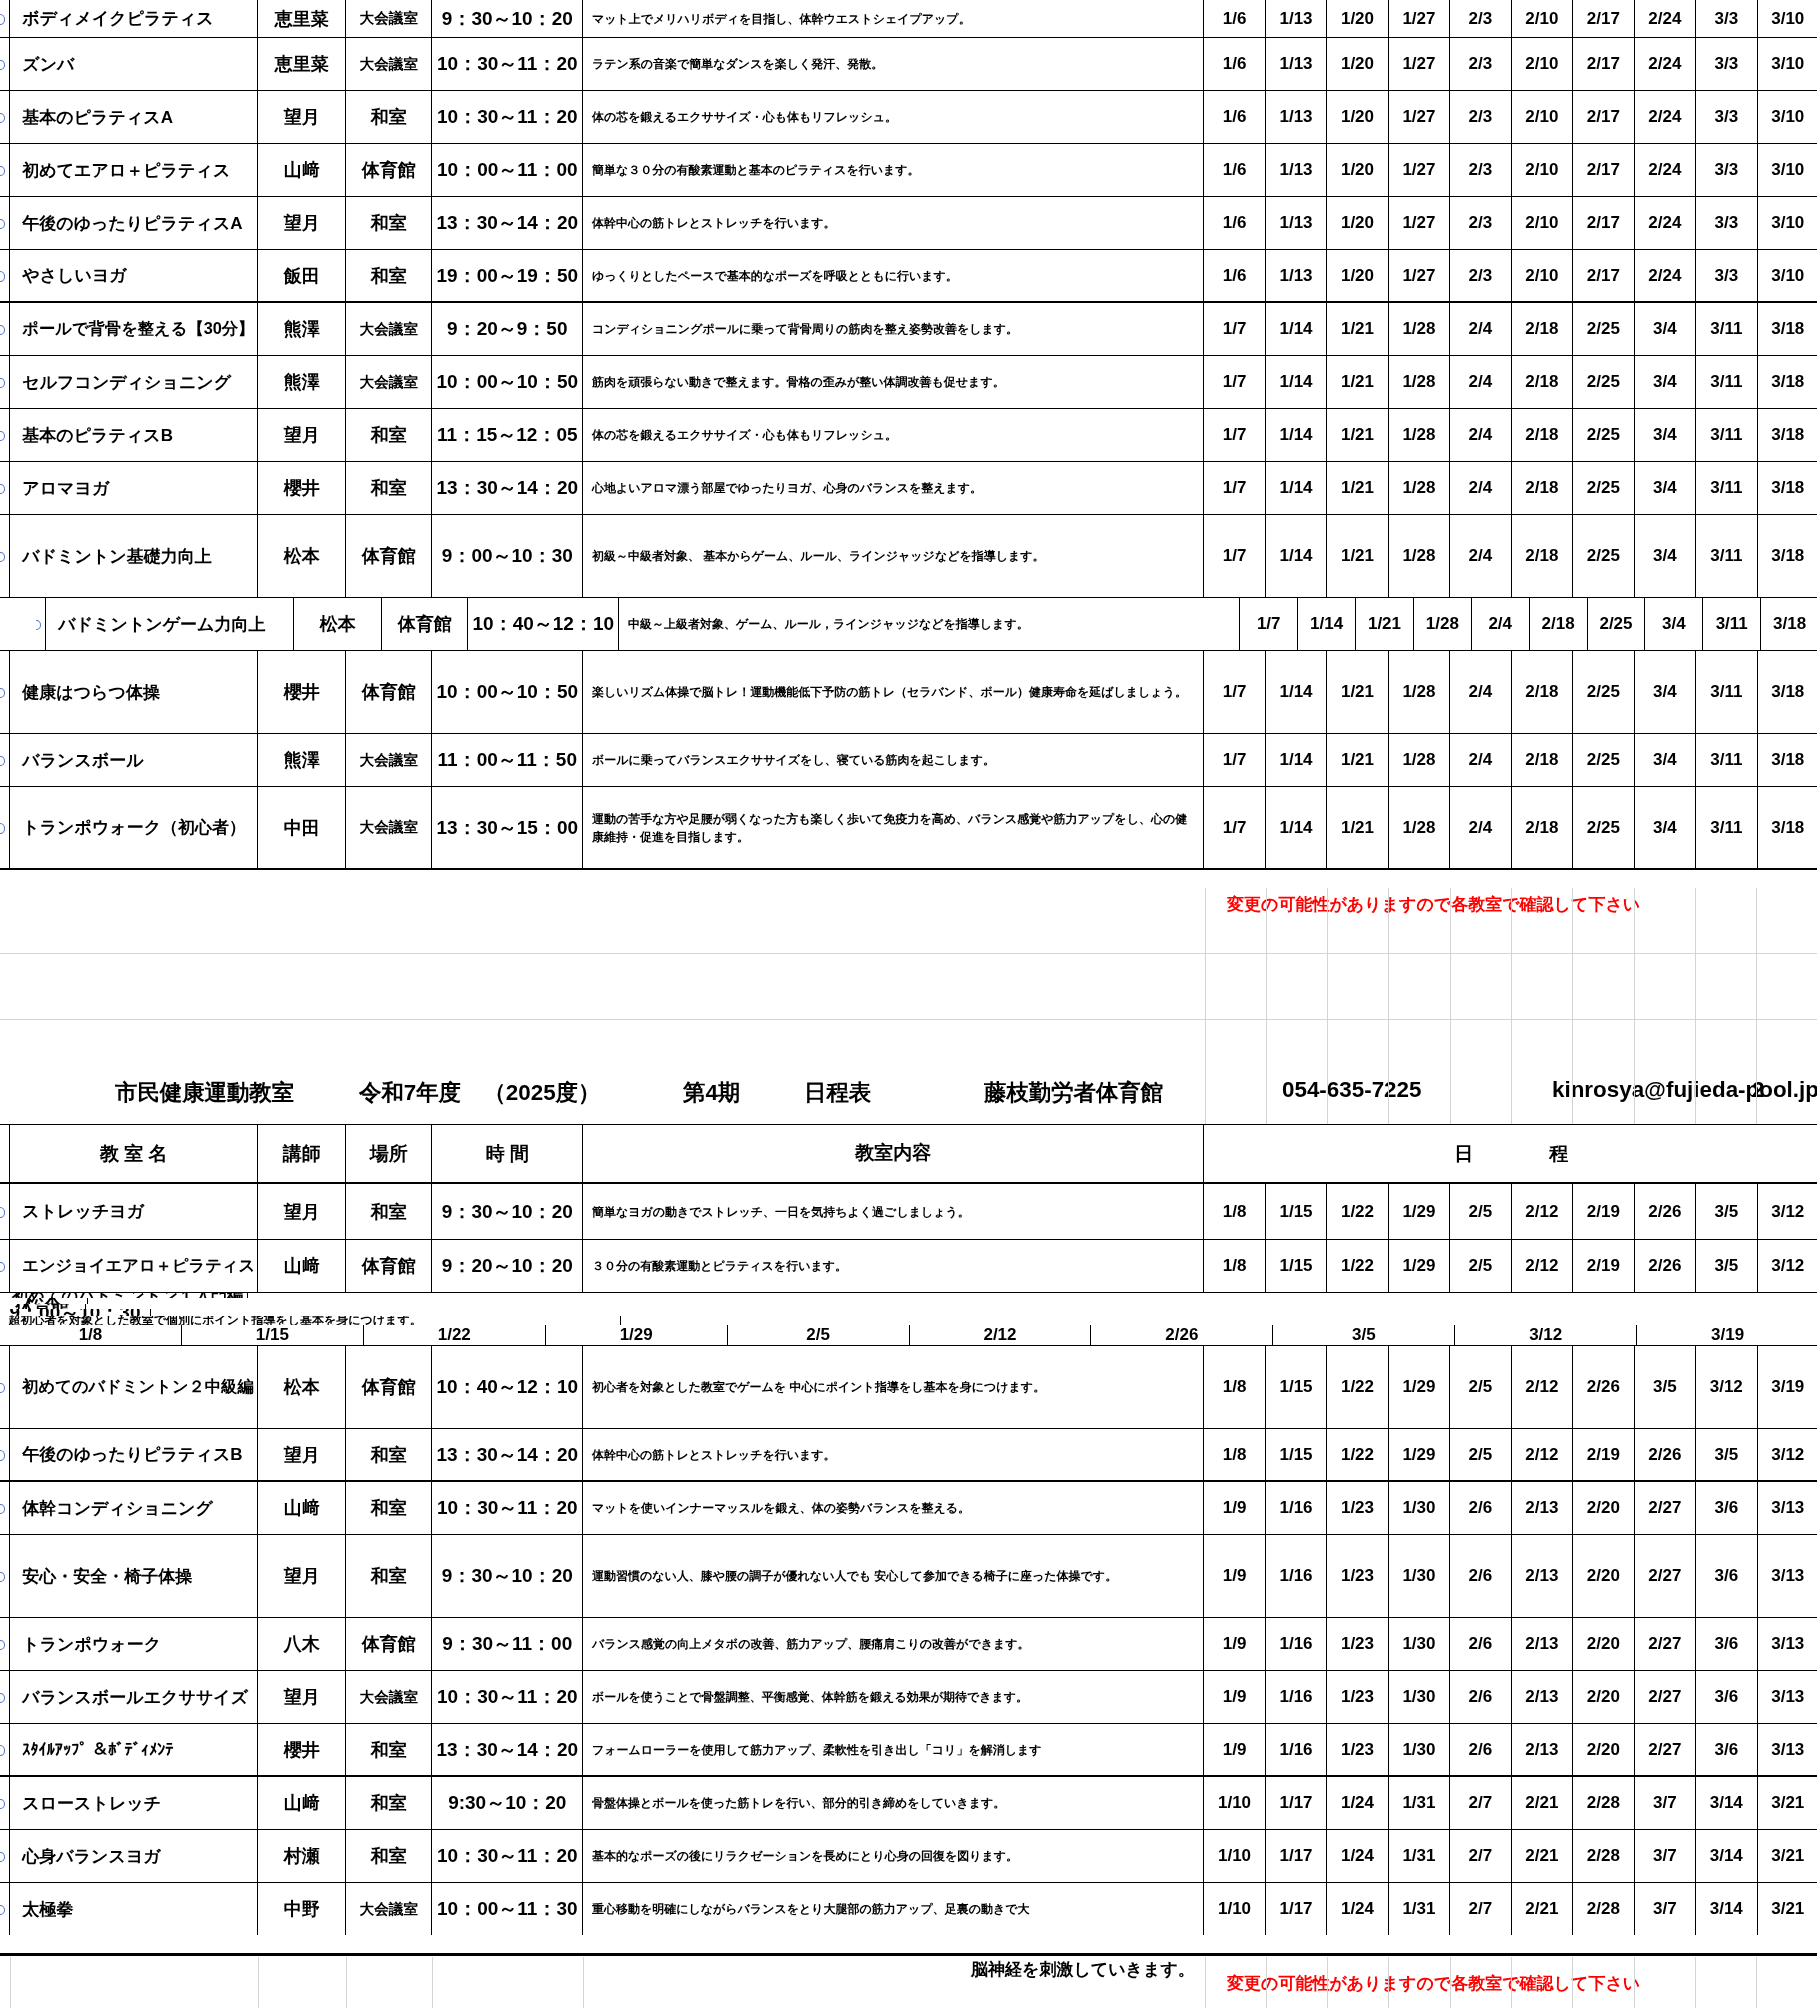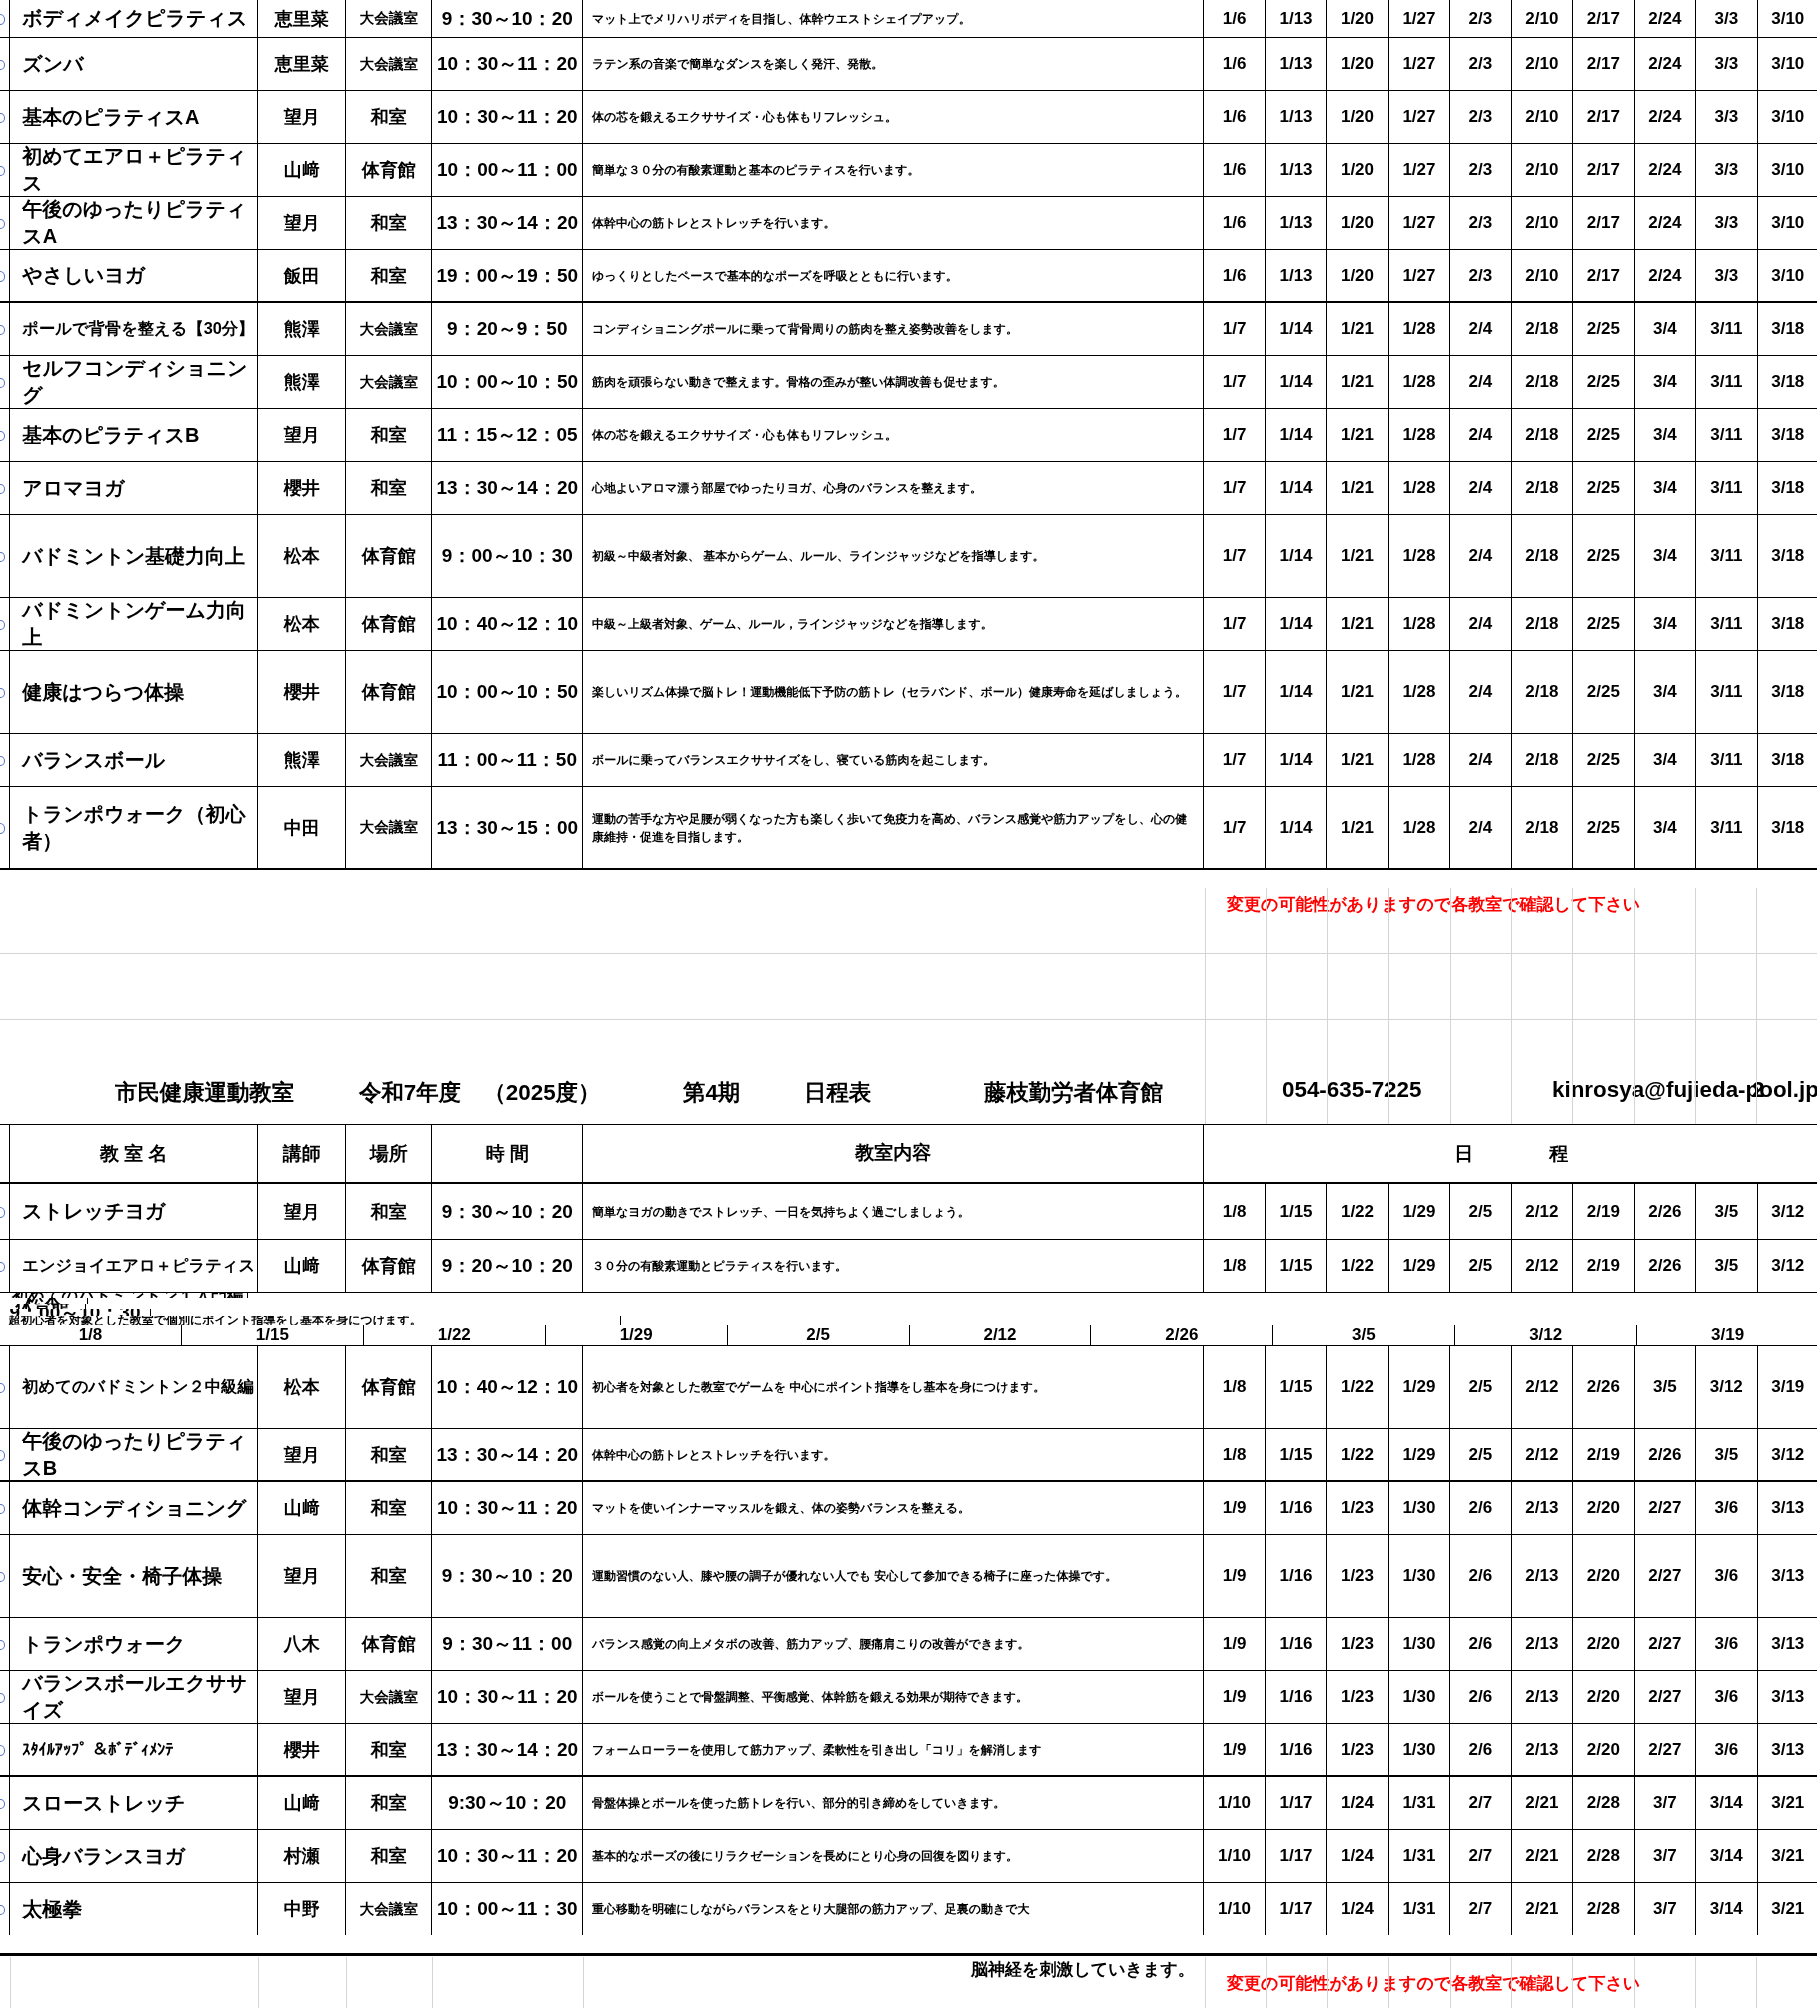--- a/index.html
+++ b/index.html
@@ -11,21 +11,21 @@
   .table{position:absolute;left:0;width:1818px;background:#fff}
   #table1{top:0}
   #table2{top:1124px}
   .row{display:flex;border-bottom:0.9px solid #000;box-sizing:border-box;background:#fff}
   .row.sep{border-bottom-width:2.6px}
   .row.noborder{border-bottom:none}
   .c{box-sizing:border-box;border-right:0.9px solid #000;display:flex;align-items:center;overflow:hidden}
   .num{width:10.3px;border-right:1.7px solid #000;position:relative}
   .num::after{content:"";position:absolute;left:-5.2px;top:50%;margin-top:-4.3px;width:7.7px;height:8.6px;
     border:1.7px solid #3a5bbf;border-radius:50%;opacity:.85}
-  .name{width:248px;padding-left:12px;font-size:20px;letter-spacing:0}
+  .name{width:248px;padding-left:12px;font-size:17px;letter-spacing:0}
   .name.long{font-size:16.3px}
   .teacher{width:88px;justify-content:center;font-size:18px}
   .place{width:86px;justify-content:center;font-size:18px}
   .place.small{font-size:14.6px}
   .time{width:151px;justify-content:center;font-size:19px}
   .desc{width:621px;padding:2.6px 8.6px;font-size:12px;line-height:1.5;border-right:1.7px solid #000}
   .dates{flex:1;display:flex}
   .date{flex:1;justify-content:center;font-size:17px;border-right:0.9px solid #000}
   .date.m{border-right-width:1.7px}
   .date:last-child{border-right:none}
@@ -269,21 +269,21 @@
         <div class="c date">1/21</div>
         <div class="c date m">1/28</div>
         <div class="c date">2/4</div>
         <div class="c date">2/18</div>
         <div class="c date">2/25</div>
         <div class="c date m">3/4</div>
         <div class="c date">3/11</div>
         <div class="c date">3/18</div>
       </div>
     </div>
-    <div class="row" style="height: 53px;">
+    <div class="row" style="height: 53px; padding-left: 36px;">
       <div class="c num"></div>
       <div class="c name">バドミントンゲーム力向上</div>
       <div class="c teacher">松本</div>
       <div class="c place">体育館</div>
       <div class="c time">10：40～12：10</div>
       <div class="c desc">中級～上級者対象、ゲーム、ルール，ラインジャッジなどを指導します。</div>
       <div class="dates">
         <div class="c date">1/7</div>
         <div class="c date">1/14</div>
         <div class="c date">1/21</div>

